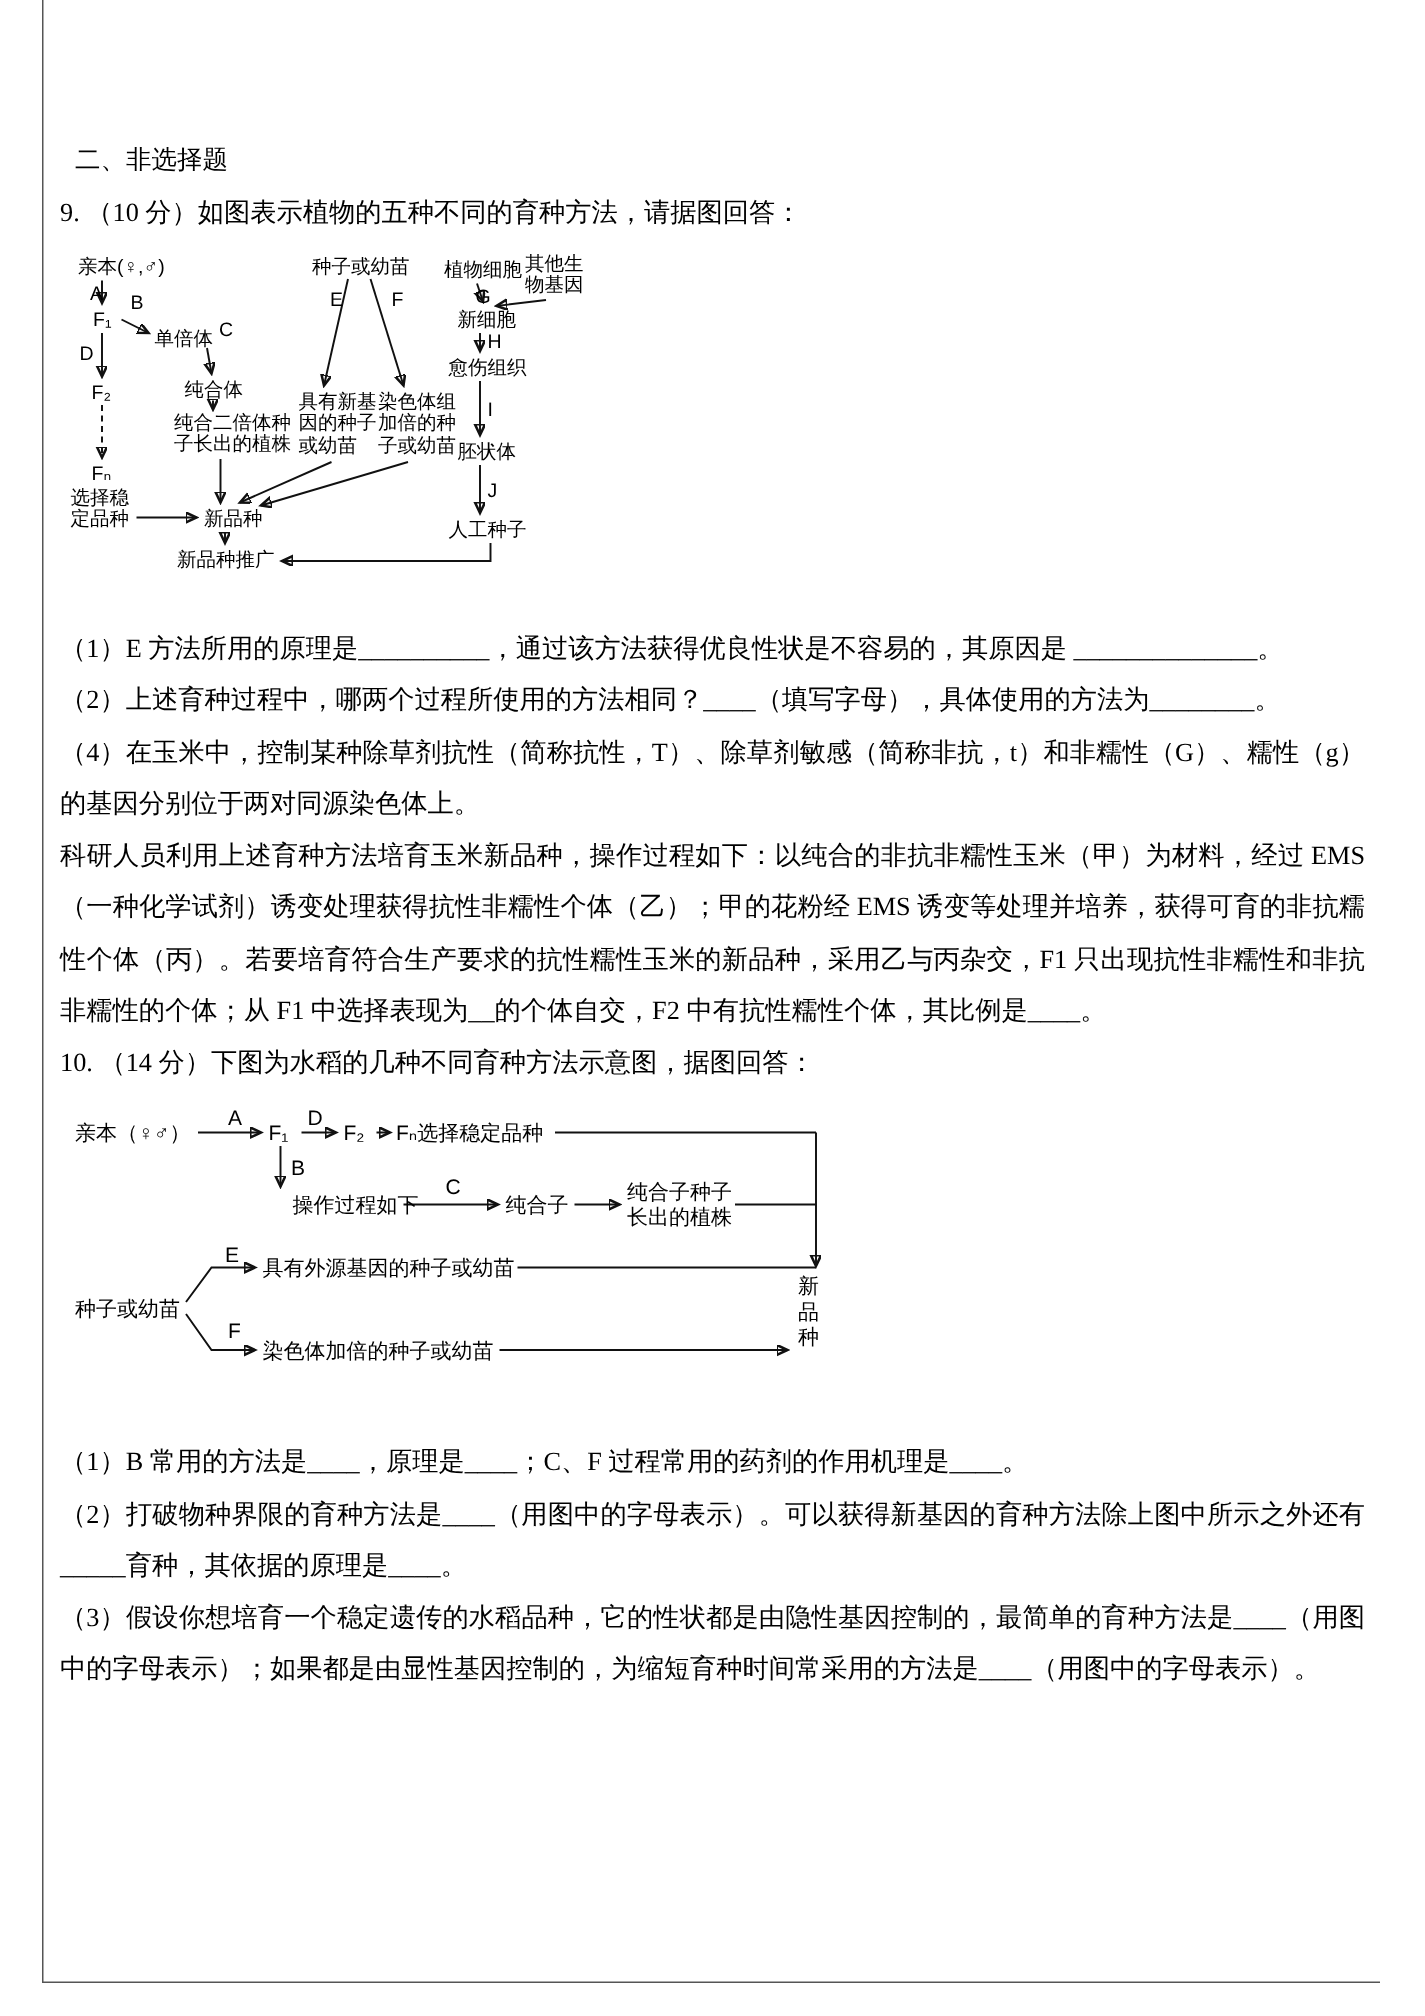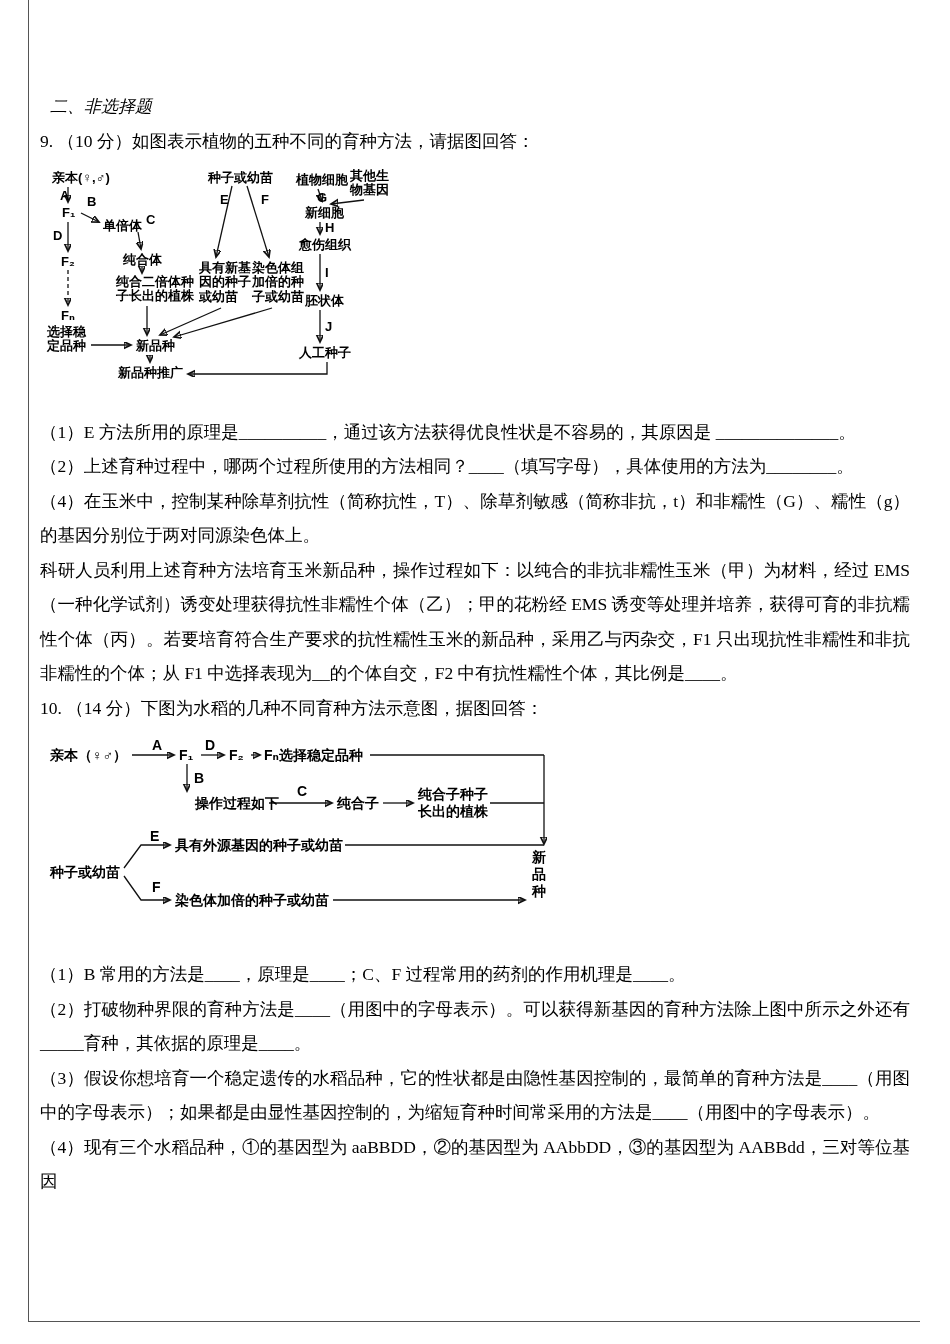--- a/index.html
+++ b/index.html
@@ -13,32 +13,32 @@
     overflow: hidden;
   }
   .frame {
     position: absolute; left: 28px; top: 0;
     width: 892px; height: 1322px;
     border-left: 1.5px solid #555;
     border-bottom: 1.5px solid #555;
     pointer-events: none;
   }
   .content { position: relative; padding: 90px 40px 0 40px; }
-  .heading { font-size: 17px; line-height: 34px; margin: 0 0 0 10px; font-style: italic; }
+  .heading { font-size: 17px; line-height: 34px; margin: 0 0 0 10px; }
   p.t {
     font-size: 17.5px; line-height: 34.5px; margin: 0;
     text-align: justify;
   }
   .diagram { position: relative; }
   #diagram1 { width: 400px; height: 222px; margin: 10px 0 24px 6px; }
   #diagram2 { width: 530px; height: 196px; margin: 12px 0 24px 8px; text-align: right; }
   .dl {
     position: absolute;
     font-family: "Liberation Sans", "DejaVu Sans", sans-serif;
-    font-weight: bold;
+    font-weight: normal;
     white-space: pre-line;
     color: #000;
   }
   #diagram1 .dl { font-size: 13px; line-height: 14.5px; }
   #diagram2 .dl { font-size: 14px; line-height: 17px; }
   svg.wires { position: absolute; left: 0; top: 0; width: 100%; height: 100%; }
   svg.wires path, svg.wires line {
     stroke: #111; stroke-width: 1.3; fill: none;
   }
 </style>
@@ -164,15 +164,14 @@
     <span class="dl" style="left:104px;top:142px">F</span>
     <span class="dl" style="left:127px;top:155px">染色体加倍的种子或幼苗</span>
     <span class="dl" style="left:484px;top:112px">新
 品
 种</span>
   </div>
 
   <p class="t">（1）B 常用的方法是____，原理是____；C、F 过程常用的药剂的作用机理是____。</p>
   <p class="t">（2）打破物种界限的育种方法是____（用图中的字母表示）。可以获得新基因的育种方法除上图中所示之外还有_____育种，其依据的原理是____。</p>
   <p class="t">（3）假设你想培育一个稳定遗传的水稻品种，它的性状都是由隐性基因控制的，最简单的育种方法是____（用图中的字母表示）；如果都是由显性基因控制的，为缩短育种时间常采用的方法是____（用图中的字母表示）。</p>
-  <p class="t">（4）现有三个水稻品种，①的基因型为 aaBBDD，②的基因型为 AAbbDD，③的基因型为 AABBdd，三对等位基因</p>
 
 </div>
 
 </body></html>

